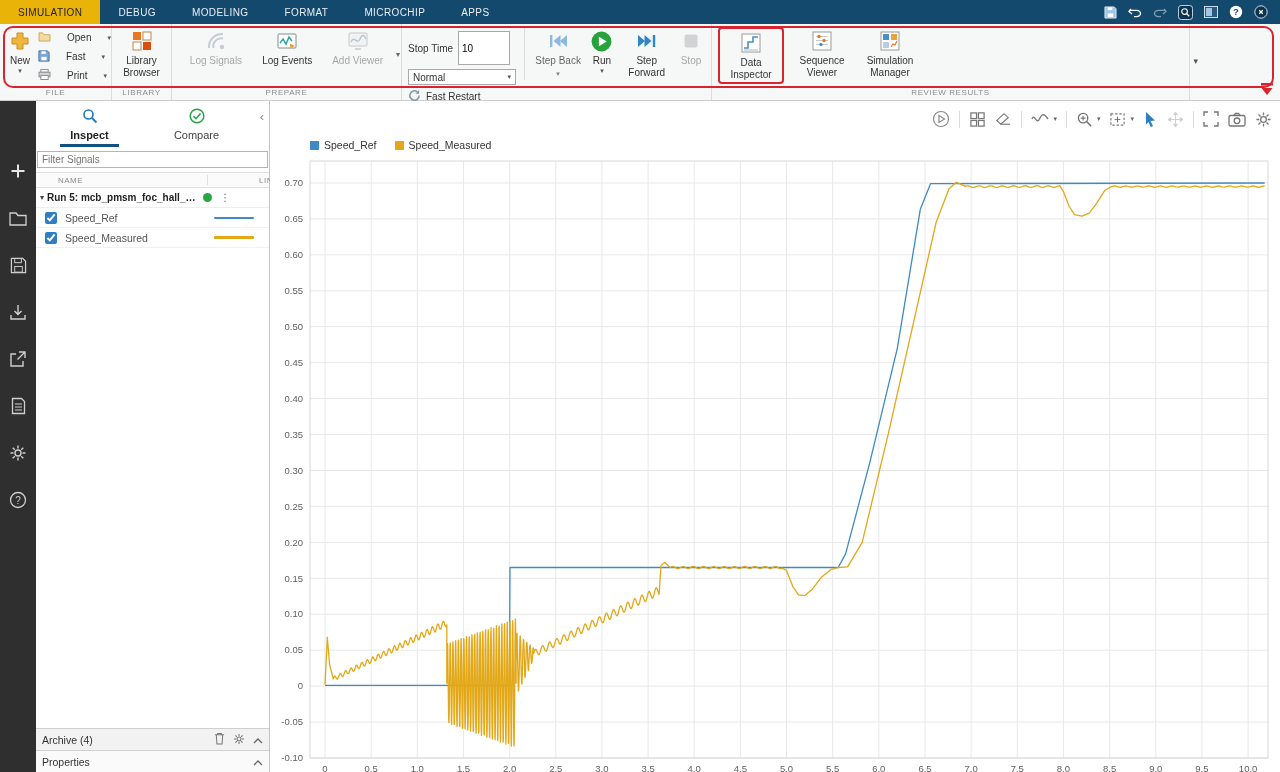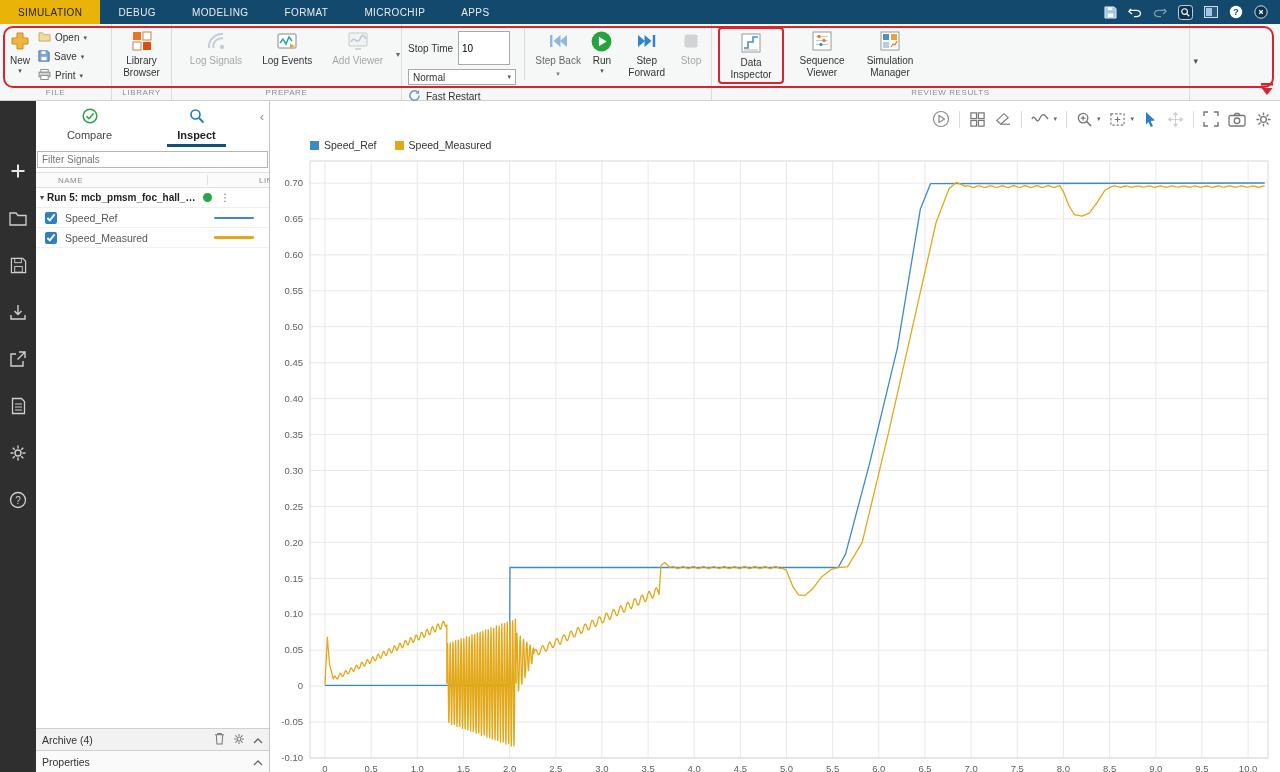--- a/index.html
+++ b/index.html
@@ -22,21 +22,21 @@
   .group-label { height:13px; font-size:8px; color:#8c8c8c; text-align:center; letter-spacing:.6px; line-height:12px; }
   .spacer { flex:1; border-right:none; }
 
   .bigbtn { display:flex; flex-direction:column; align-items:center; text-align:center; font-size:10px; color:#333; padding:2px 3px; line-height:1.15; }
   .bigbtn .bicon { height:24px; display:flex; align-items:center; justify-content:center; margin-bottom:2px; }
   .bigbtn .lbl { max-width:54px; }
   .bigbtn .caret { font-size:7px; color:#555; line-height:6px; margin-top:1px; }
   .disabled { opacity:.42; filter:grayscale(.6); }
 
   .minicol { display:flex; flex-direction:column; margin-left:4px; margin-top:1px; }
-  .mini { display:flex; align-items:center; gap:4px; height:19px; font-size:10px; color:#333; }
+  .mini { display:flex; align-items:center; gap:16px; height:19px; font-size:10px; color:#333; }
   .mini .caret { font-size:7px; color:#555; }
 
   .simcol { width:114px; display:flex; flex-direction:column; gap:4px; padding-top:4px; margin-right:6px; }
   .simrow { display:flex; align-items:center; gap:5px; font-size:10px; color:#333; }
   .st-input { width:52px; height:15px; border:1px solid #a9a9a9; font-size:10px; padding:16px 3px; font-family:"Liberation Sans",sans-serif; }
   .fselect { width:108px; height:16px; border:1px solid #a9a9a9; background:#fff; display:flex; align-items:center; justify-content:space-between; padding:0 4px; font-size:10px; }
   .fselect .caret { font-size:7px; color:#555; }
   .steps { display:flex; align-items:flex-start; border-left:1px solid #dcdcdc; padding-left:6px; gap:2px; }
 
   .hl-red { border:2px solid #d9232e; border-radius:4px; padding:0 1px; }
@@ -169,21 +169,21 @@
                 </svg></span>
             <span>Open</span>
             <span class="caret">▾</span>
           </div>
           <div class="mini">
             <span><svg width="12" height="12" viewBox="0 0 14 14">
                   <path d="M1 1h10l2 2v10H1z" fill="#7da7d9" stroke="#4a6fa0"></path>
                   <rect x="4" y="8" width="6" height="4" fill="#fff"></rect>
                   <rect x="4" y="1.5" width="5" height="3" fill="#fff"></rect>
                 </svg></span>
-            <span>Save</span>
+            <span>Fast</span>
             <span class="caret">▾</span>
           </div>
           <div class="mini">
             <span><svg width="13" height="11" viewBox="0 0 14 12">
                   <rect x="3" y="0.5" width="8" height="3" fill="#fff" stroke="#888"></rect>
                   <rect x="1" y="3.5" width="12" height="5" fill="#cfd6dd" stroke="#888"></rect>
                   <rect x="3" y="7" width="8" height="4.5" fill="#fff" stroke="#888"></rect>
                 </svg></span>
             <span>Print</span>
             <span class="caret">▾</span>
@@ -409,33 +409,33 @@
     <span class="sb-icon">
         <svg width="18" height="18" viewBox="0 0 18 18">
           <circle cx="9" cy="9" r="7.5" fill="none" stroke="#cfcfcf" stroke-width="1.3"></circle>
           <text x="9" y="12.5" text-anchor="middle" font-size="10" fill="#cfcfcf" font-family="Liberation Sans, sans-serif">?</text>
         </svg>
       </span>
   </div>
 
   <div class="panel">
     <div class="ptabs">
+      <div class="itab active">
+        <span><svg width="16" height="16" viewBox="0 0 16 16">
+              <circle cx="6.5" cy="6.5" r="4.5" stroke="#1c7bbd" fill="none" stroke-width="1.6"></circle>
+              <path d="M10 10 L14.5 14.5" stroke="#1c7bbd" stroke-width="1.8"></path>
+            </svg></span>
+        <span>Inspect</span>
+      </div>
       <div class="itab">
         <span><svg width="16" height="16" viewBox="0 0 16 16">
               <circle cx="8" cy="8" r="6.8" stroke="#28a148" fill="none" stroke-width="1.5"></circle>
               <path d="M4.5 8.2 L7 10.7 L11.5 5.5" stroke="#28a148" fill="none" stroke-width="1.6"></path>
             </svg></span>
         <span>Compare</span>
-      </div>
-      <div class="itab active">
-        <span><svg width="16" height="16" viewBox="0 0 16 16">
-              <circle cx="6.5" cy="6.5" r="4.5" stroke="#1c7bbd" fill="none" stroke-width="1.6"></circle>
-              <path d="M10 10 L14.5 14.5" stroke="#1c7bbd" stroke-width="1.8"></path>
-            </svg></span>
-        <span>Inspect</span>
       </div>
       <span class="collapse-h">‹</span>
     </div>
     <input class="filter" placeholder="Filter Signals" style="">
     <div class="cols">
       <span class="c1">NAME</span>
       <span class="c2">LINE</span>
       <span class="cdiv"></span>
     </div>
     <div class="runrow">

